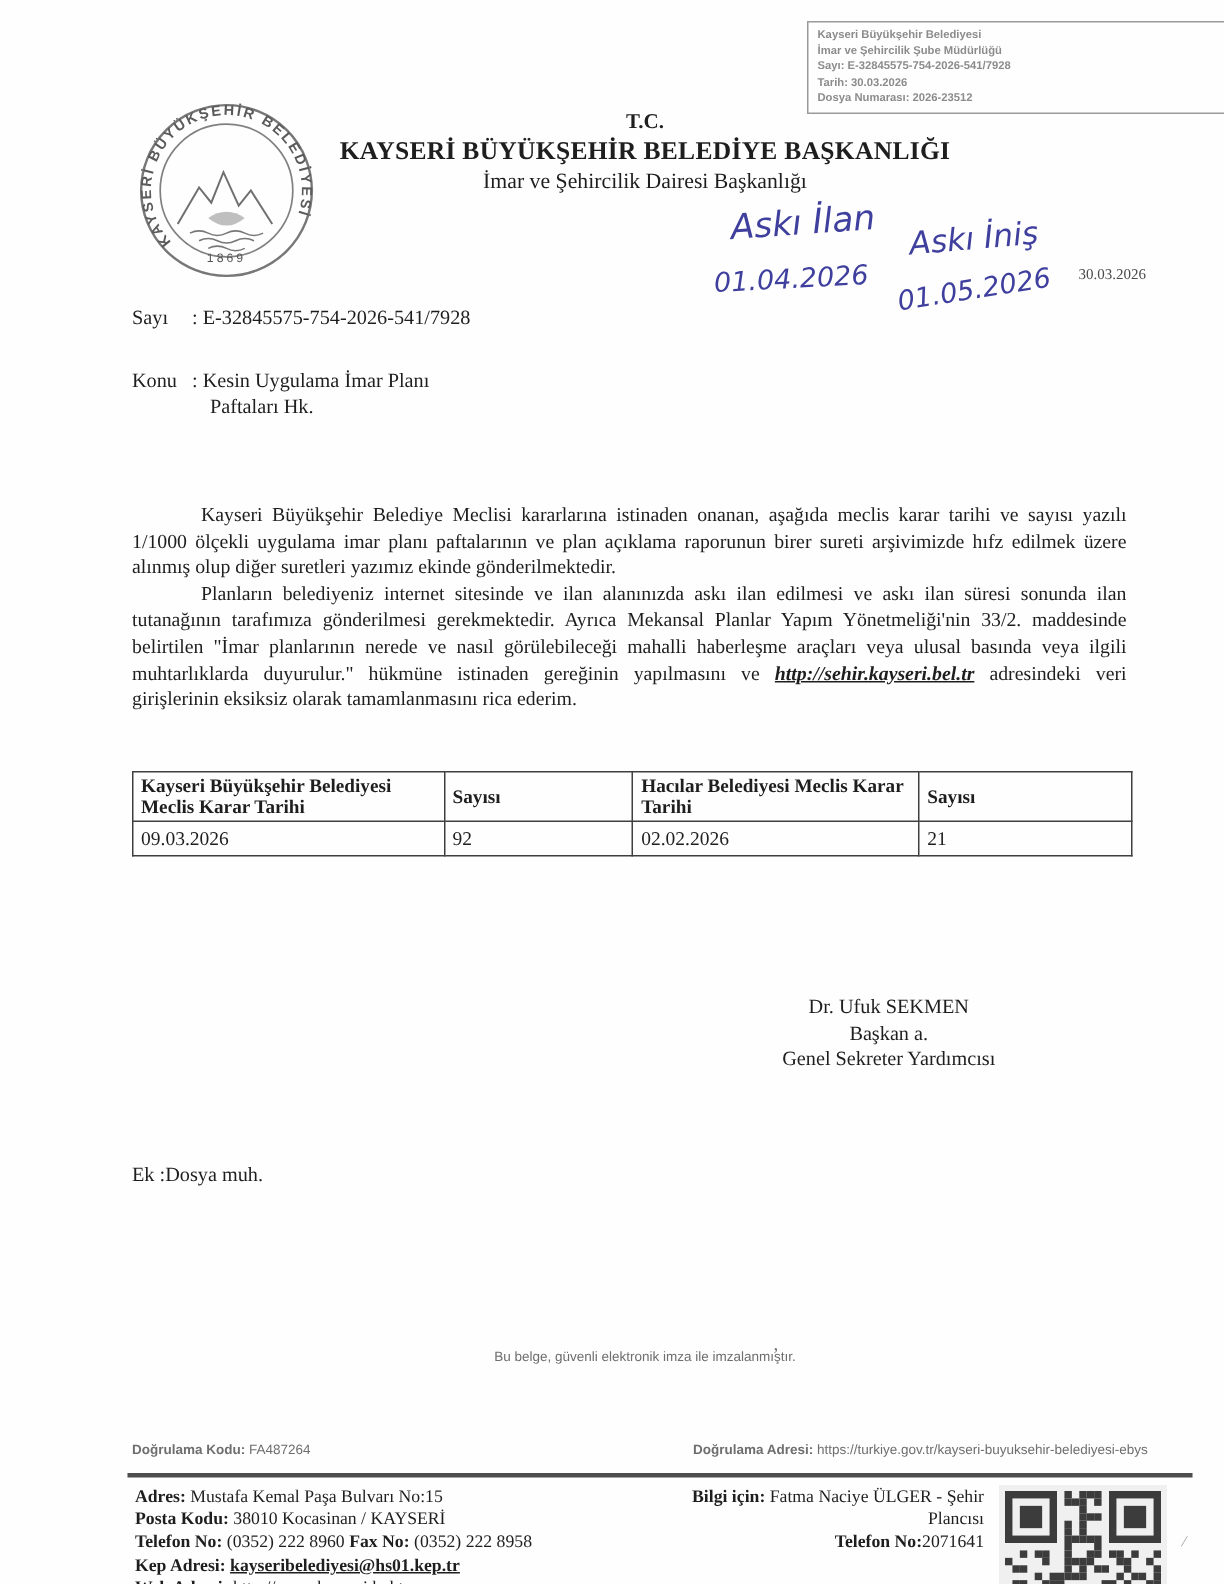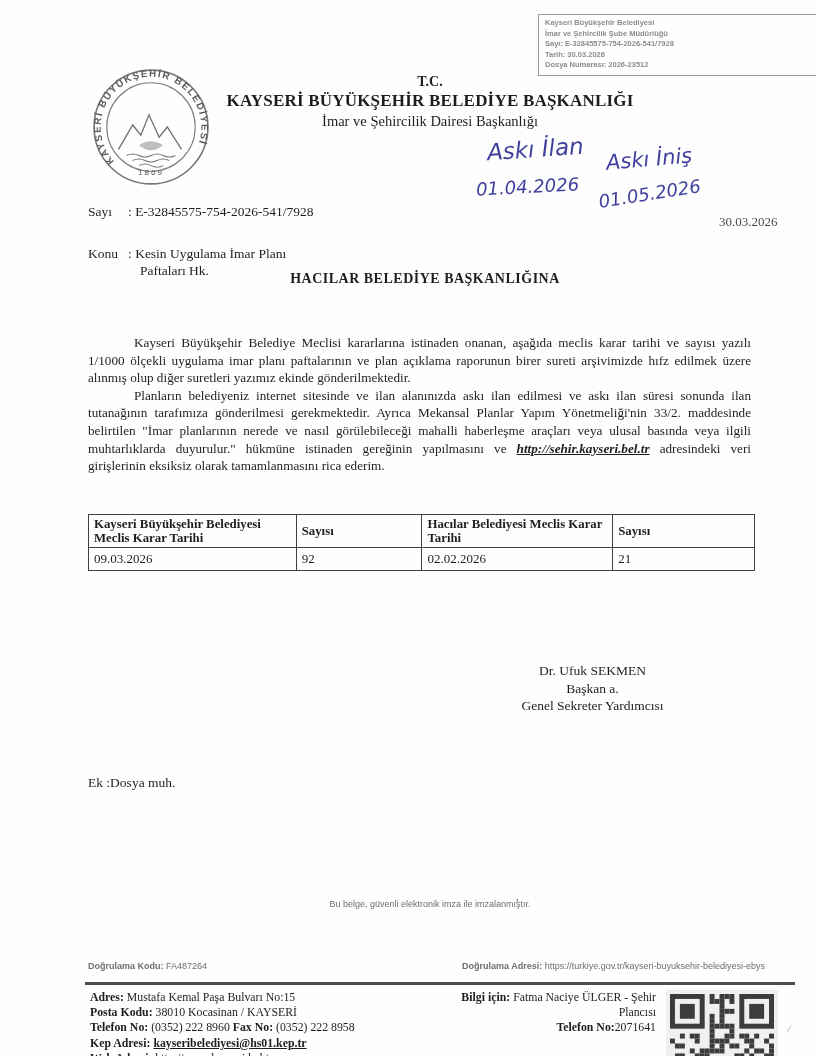--- a/index.html
+++ b/index.html
@@ -11,21 +11,21 @@
             font-family:"Liberation Sans",sans-serif;font-size:7.5px;line-height:10.5px;color:#8c8c8c;font-weight:bold;}
   
   .header{left:44px;top:74px;width:772px;text-align:center;}
   .tc{font-size:14px;font-weight:bold;}
   .htitle{font-size:17px;font-weight:bold;letter-spacing:.2px;margin-top:1px;}
   .hsub{font-size:14.5px;margin-top:2px;}
   
   .meta{left:88px;top:179px;font-size:13.5px;line-height:17.5px;}
   .mlabel{display:inline-block;width:40px;margin-top:24px;}
   .mindent{padding-left:52px;font-family:Liberation Serif, serif;}
-  .pdate{left:719px;top:178px;font-size:13px;color:#4a4a4a;margin-top:36px;}
+  .pdate{left:719px;top:178px;font-size:10px;color:#4a4a4a;}
   
   .hand{color:#3f3f9e;font-family:"DejaVu Sans",sans-serif;font-style:italic;white-space:nowrap;}
   .a1{left:487px;top:136px;font-size:23px;transform:rotate(-4deg);}
   .a2{left:476px;top:176px;font-size:18px;transform:rotate(-3deg);}
   .a3{left:606px;top:147px;font-size:21px;transform:rotate(-5deg);}
   .a4{left:598px;top:183px;font-size:18px;transform:rotate(-9deg);}
   
   .addressee{left:44px;top:271px;width:762px;text-align:center;font-size:14px;font-weight:bold;letter-spacing:.5px;}
   
   .body{left:88px;top:334px;width:663px;}
@@ -95,21 +95,20 @@
     <div class="mindent">Paftaları Hk.</div>
   </div>
 
   <div class="abs pdate">30.03.2026</div>
 
   <div class="abs hand a1">Askı İlan</div>
   <div class="abs hand a2">01.04.2026</div>
   <div class="abs hand a3">Askı İniş</div>
   <div class="abs hand a4">01.05.2026</div>
 
-  <div class="abs addressee">HACILAR BELEDİYE BAŞKANLIĞINA</div>
 
   <div class="abs body">
     <p>Kayseri Büyükşehir Belediye Meclisi kararlarına istinaden onanan, aşağıda meclis karar tarihi ve sayısı yazılı 1/1000 ölçekli uygulama imar planı paftalarının ve plan açıklama raporunun birer sureti arşivimizde hıfz edilmek üzere alınmış olup diğer suretleri yazımız ekinde gönderilmektedir.</p>
     <p><span>Planların belediyeniz internet sitesinde ve ilan alanınızda askı ilan edilmesi ve askı ilan süresi sonunda ilan tutanağının tarafımıza gönderilmesi gerekmektedir. Ayrıca Mekansal Planlar Yapım Yönetmeliği'nin 33/2. maddesinde belirtilen "İmar planlarının nerede ve nasıl görülebileceği mahalli haberleşme araçları veya ulusal basında veya ilgili muhtarlıklarda duyurulur." hükmüne istinaden gereğinin yapılmasını ve </span><span class="url">http://sehir.kayseri.bel.tr</span><span> adresindeki veri girişlerinin eksiksiz olarak tamamlanmasını rica ederim.</span></p>
   </div>
 
   <div class="abs dtable">
     <table>
       <colgroup>
           <col style="width:208px">

